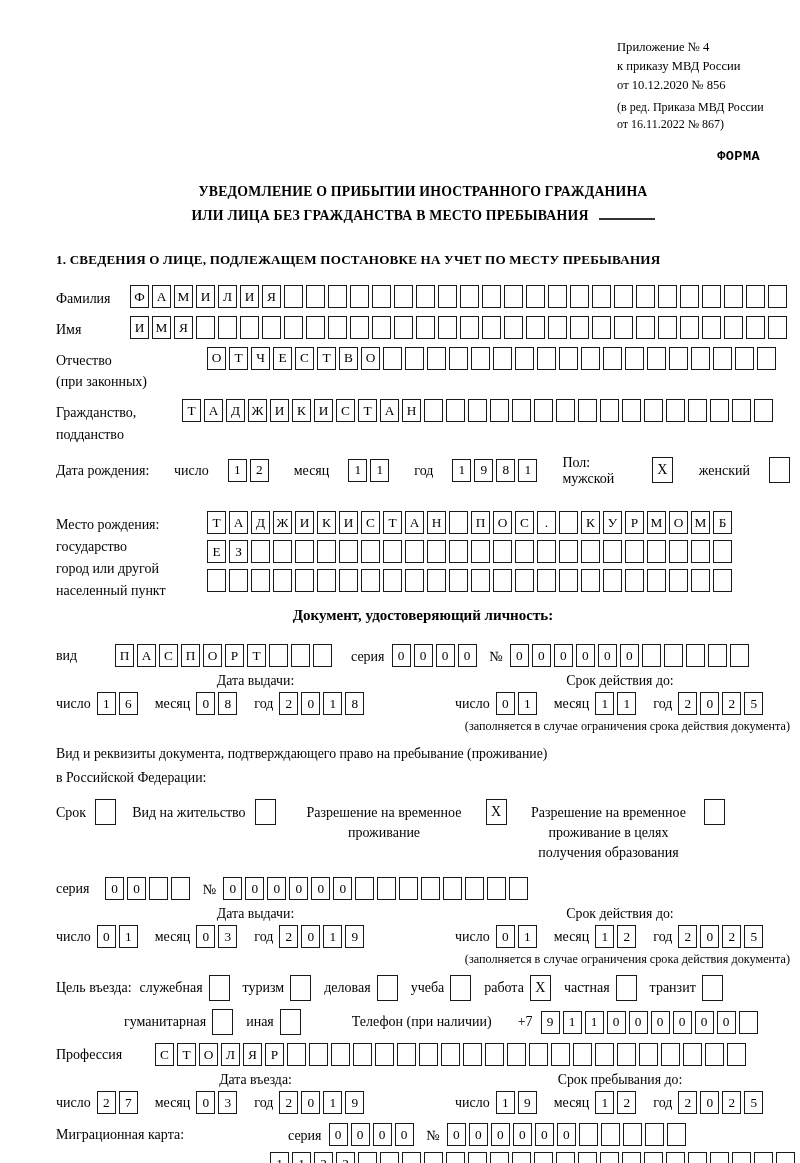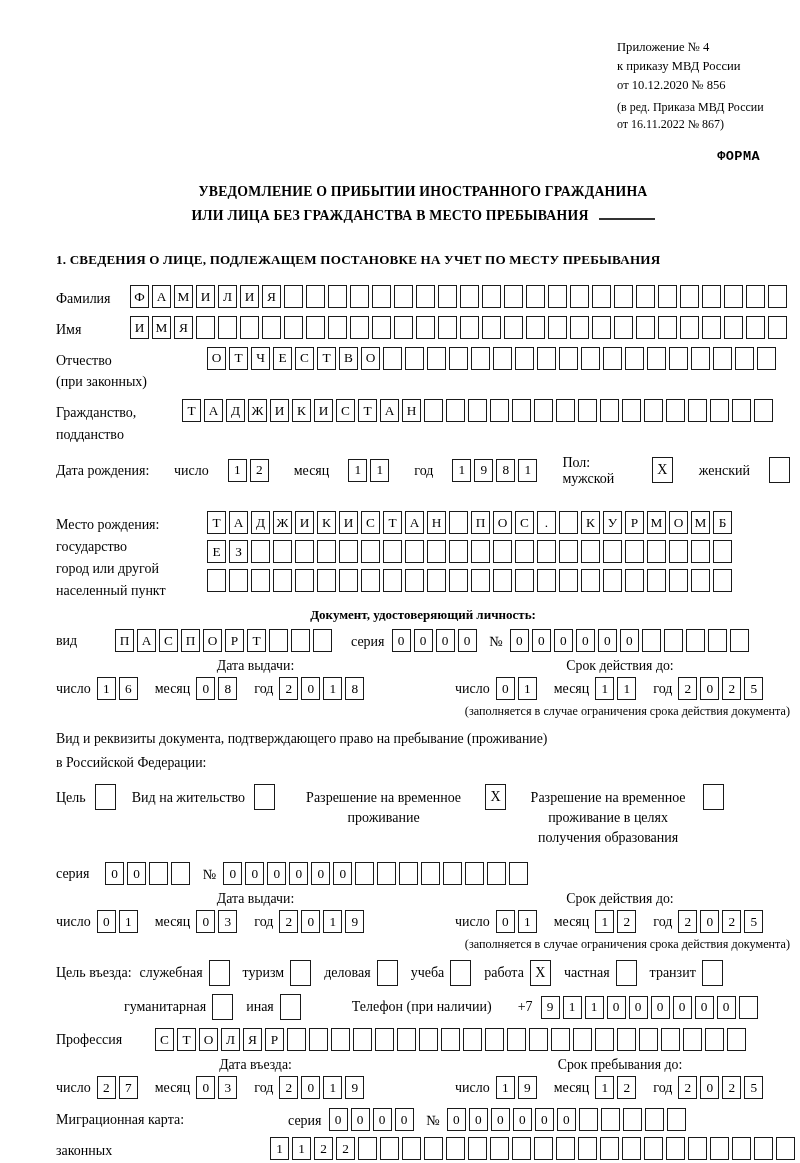--- a/index.html
+++ b/index.html
@@ -18,21 +18,21 @@
   .ai-c{align-items:center;}
   .flabel{flex:0 0 auto;padding-top:3px;line-height:1.55;}
   .w74{width:74px;}.w126{width:126px;}.w151{width:151px;}.w59{width:59px;}.w99{width:99px;}.w214{width:214px;}
   .boxes{display:flex;flex:0 0 auto;}
   .cbox{box-sizing:border-box;width:19px;height:23px;border:1.6px solid #1a1a1a;margin-right:3px;
         display:inline-flex;align-items:center;justify-content:center;font-size:13.3px;background:#fff;}
   .chk{box-sizing:border-box;width:21px;height:26px;border:1.6px solid #1a1a1a;flex:0 0 auto;
        display:inline-flex;align-items:center;justify-content:center;font-size:14px;background:#fff;}
   .mb{margin-bottom:6px;}
   .ilbl{margin:0 7px 0 10px;padding-top:2px;}
-  .doch{text-align:center;font-weight:bold;font-size:13px;margin:2px 0 6px 0;}
+  .doch{text-align:center;font-weight:bold;font-size:15px;margin:2px 0 20px 0;}
 
   .dh{display:flex;font-size:13.8px;margin-top:4px;}
   .dh .dc1{width:399px;text-align:center;}
   .dh .dc2{width:330px;text-align:center;}
   .drow{display:flex;align-items:center;margin-top:3px;}
   .dgroup{display:flex;align-items:center;}
   .dgroup.g1{width:399px;}
   .dgroup .dl{margin-right:6px;}
   .dgroup .boxes{margin-right:14px;}
   .note{text-align:right;font-size:12.2px;margin-top:4px;margin-bottom:8px;}
@@ -416,21 +416,21 @@
         </span>
     </div>
   </div>
   <div class="note">(заполняется в случае ограничения срока действия документа)</div>
 
   <div class="intro">Вид и реквизиты документа, подтверждающего право на пребывание (проживание)</div>
   <div class="intro">в Российской Федерации:</div>
 
   <div class="chkrow">
     <div class="chkitem">
-      <span class="clab">Цель</span>
+      <span class="clab">Срок</span>
       <span class="chk"></span>
     </div>
     <div class="chkitem">
       <span class="clab">Вид на жительство</span>
       <span class="chk"></span>
     </div>
     <div class="chkitem">
       <span class="clab wrp1 tc">Разрешение на временное проживание</span>
       <span class="chk">X</span>
     </div>

